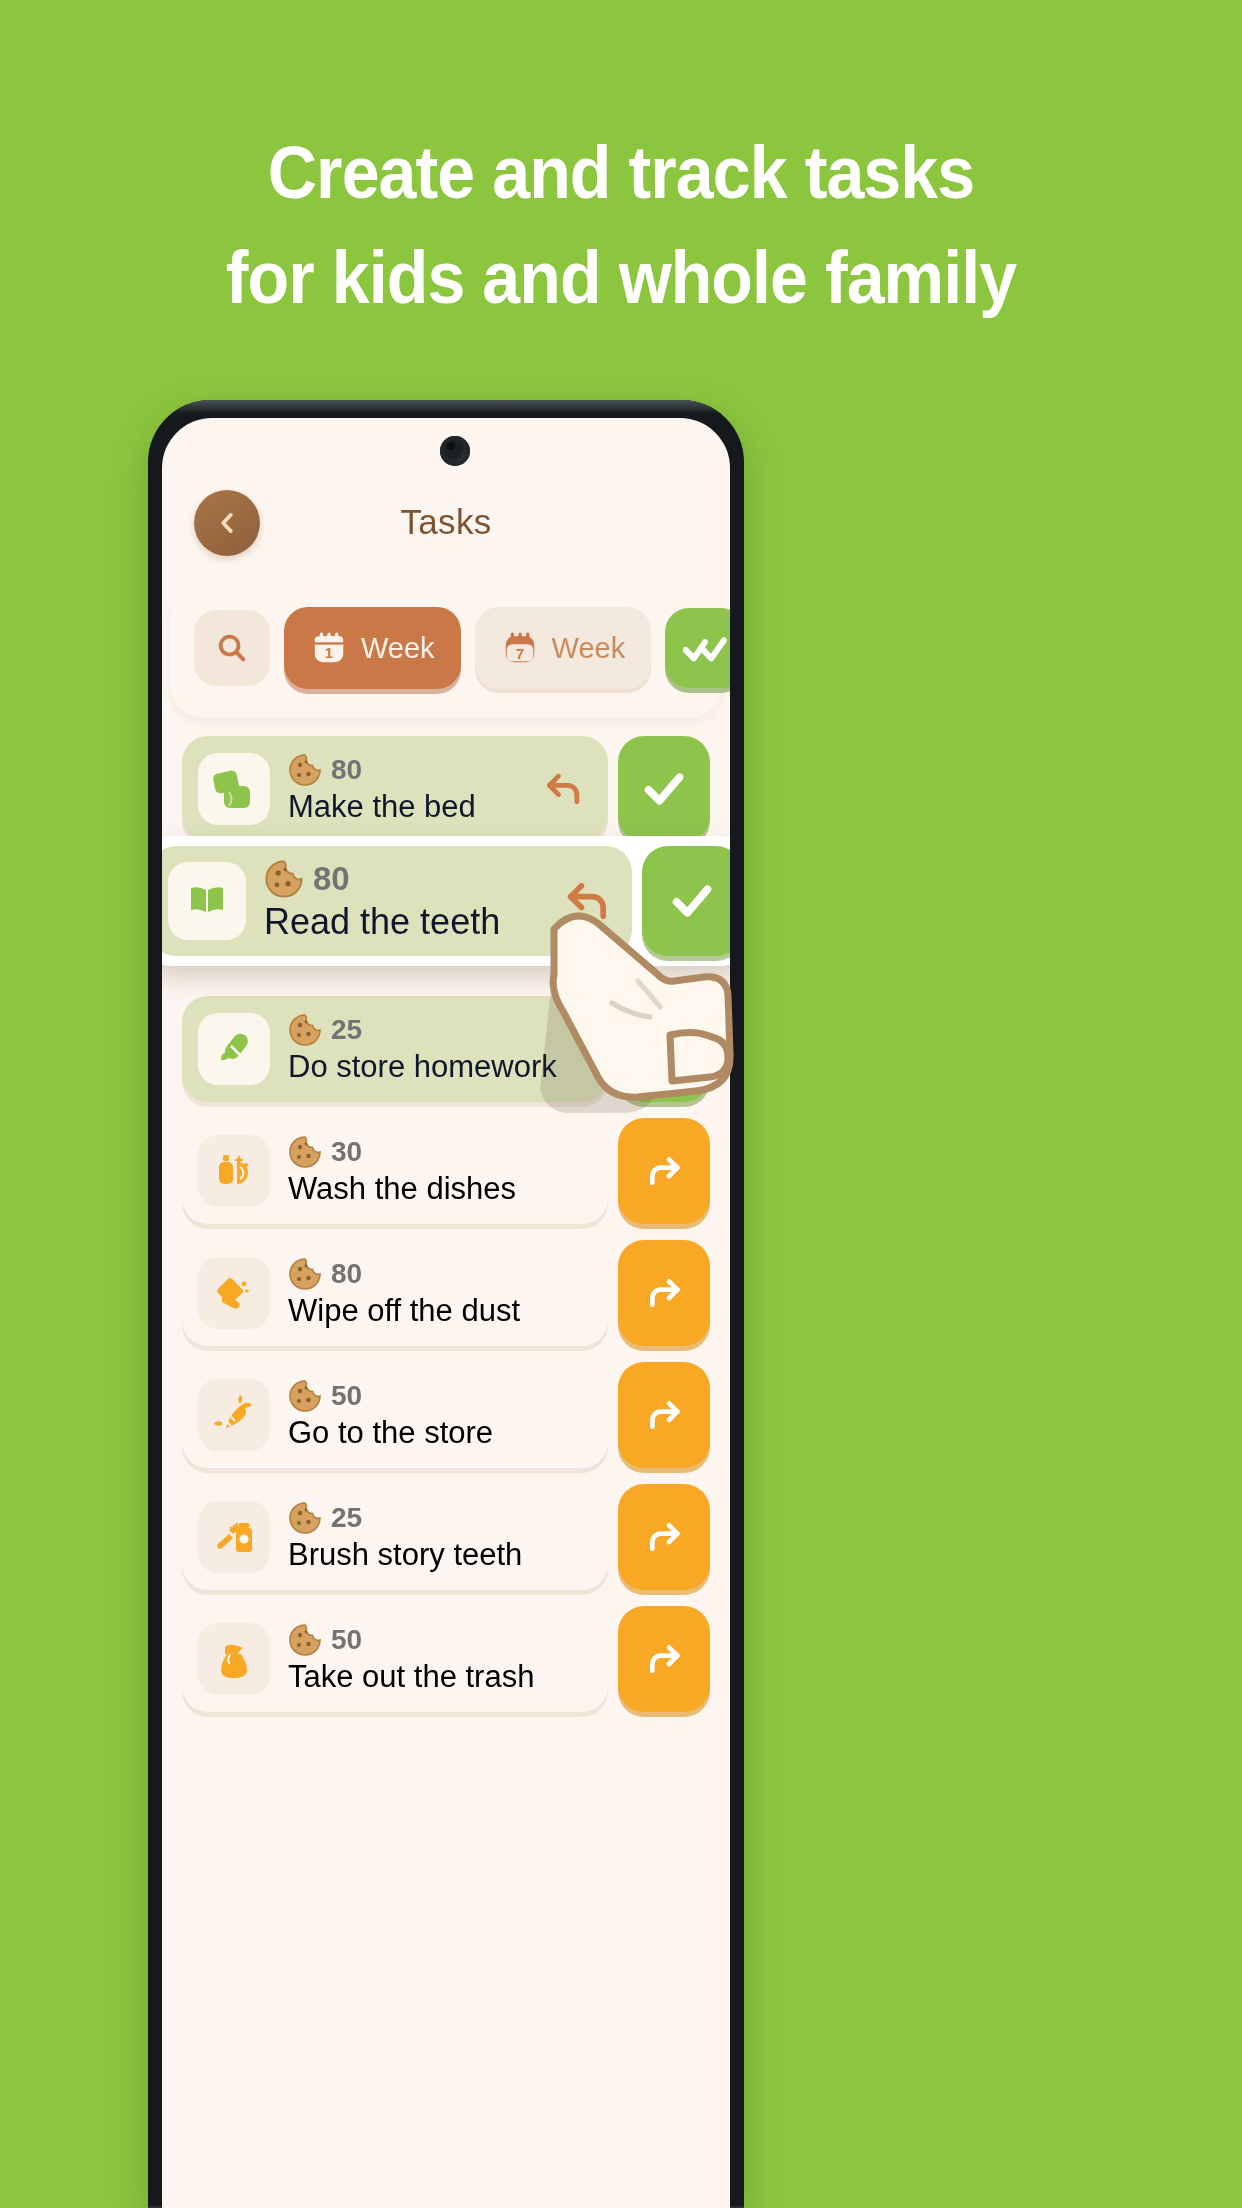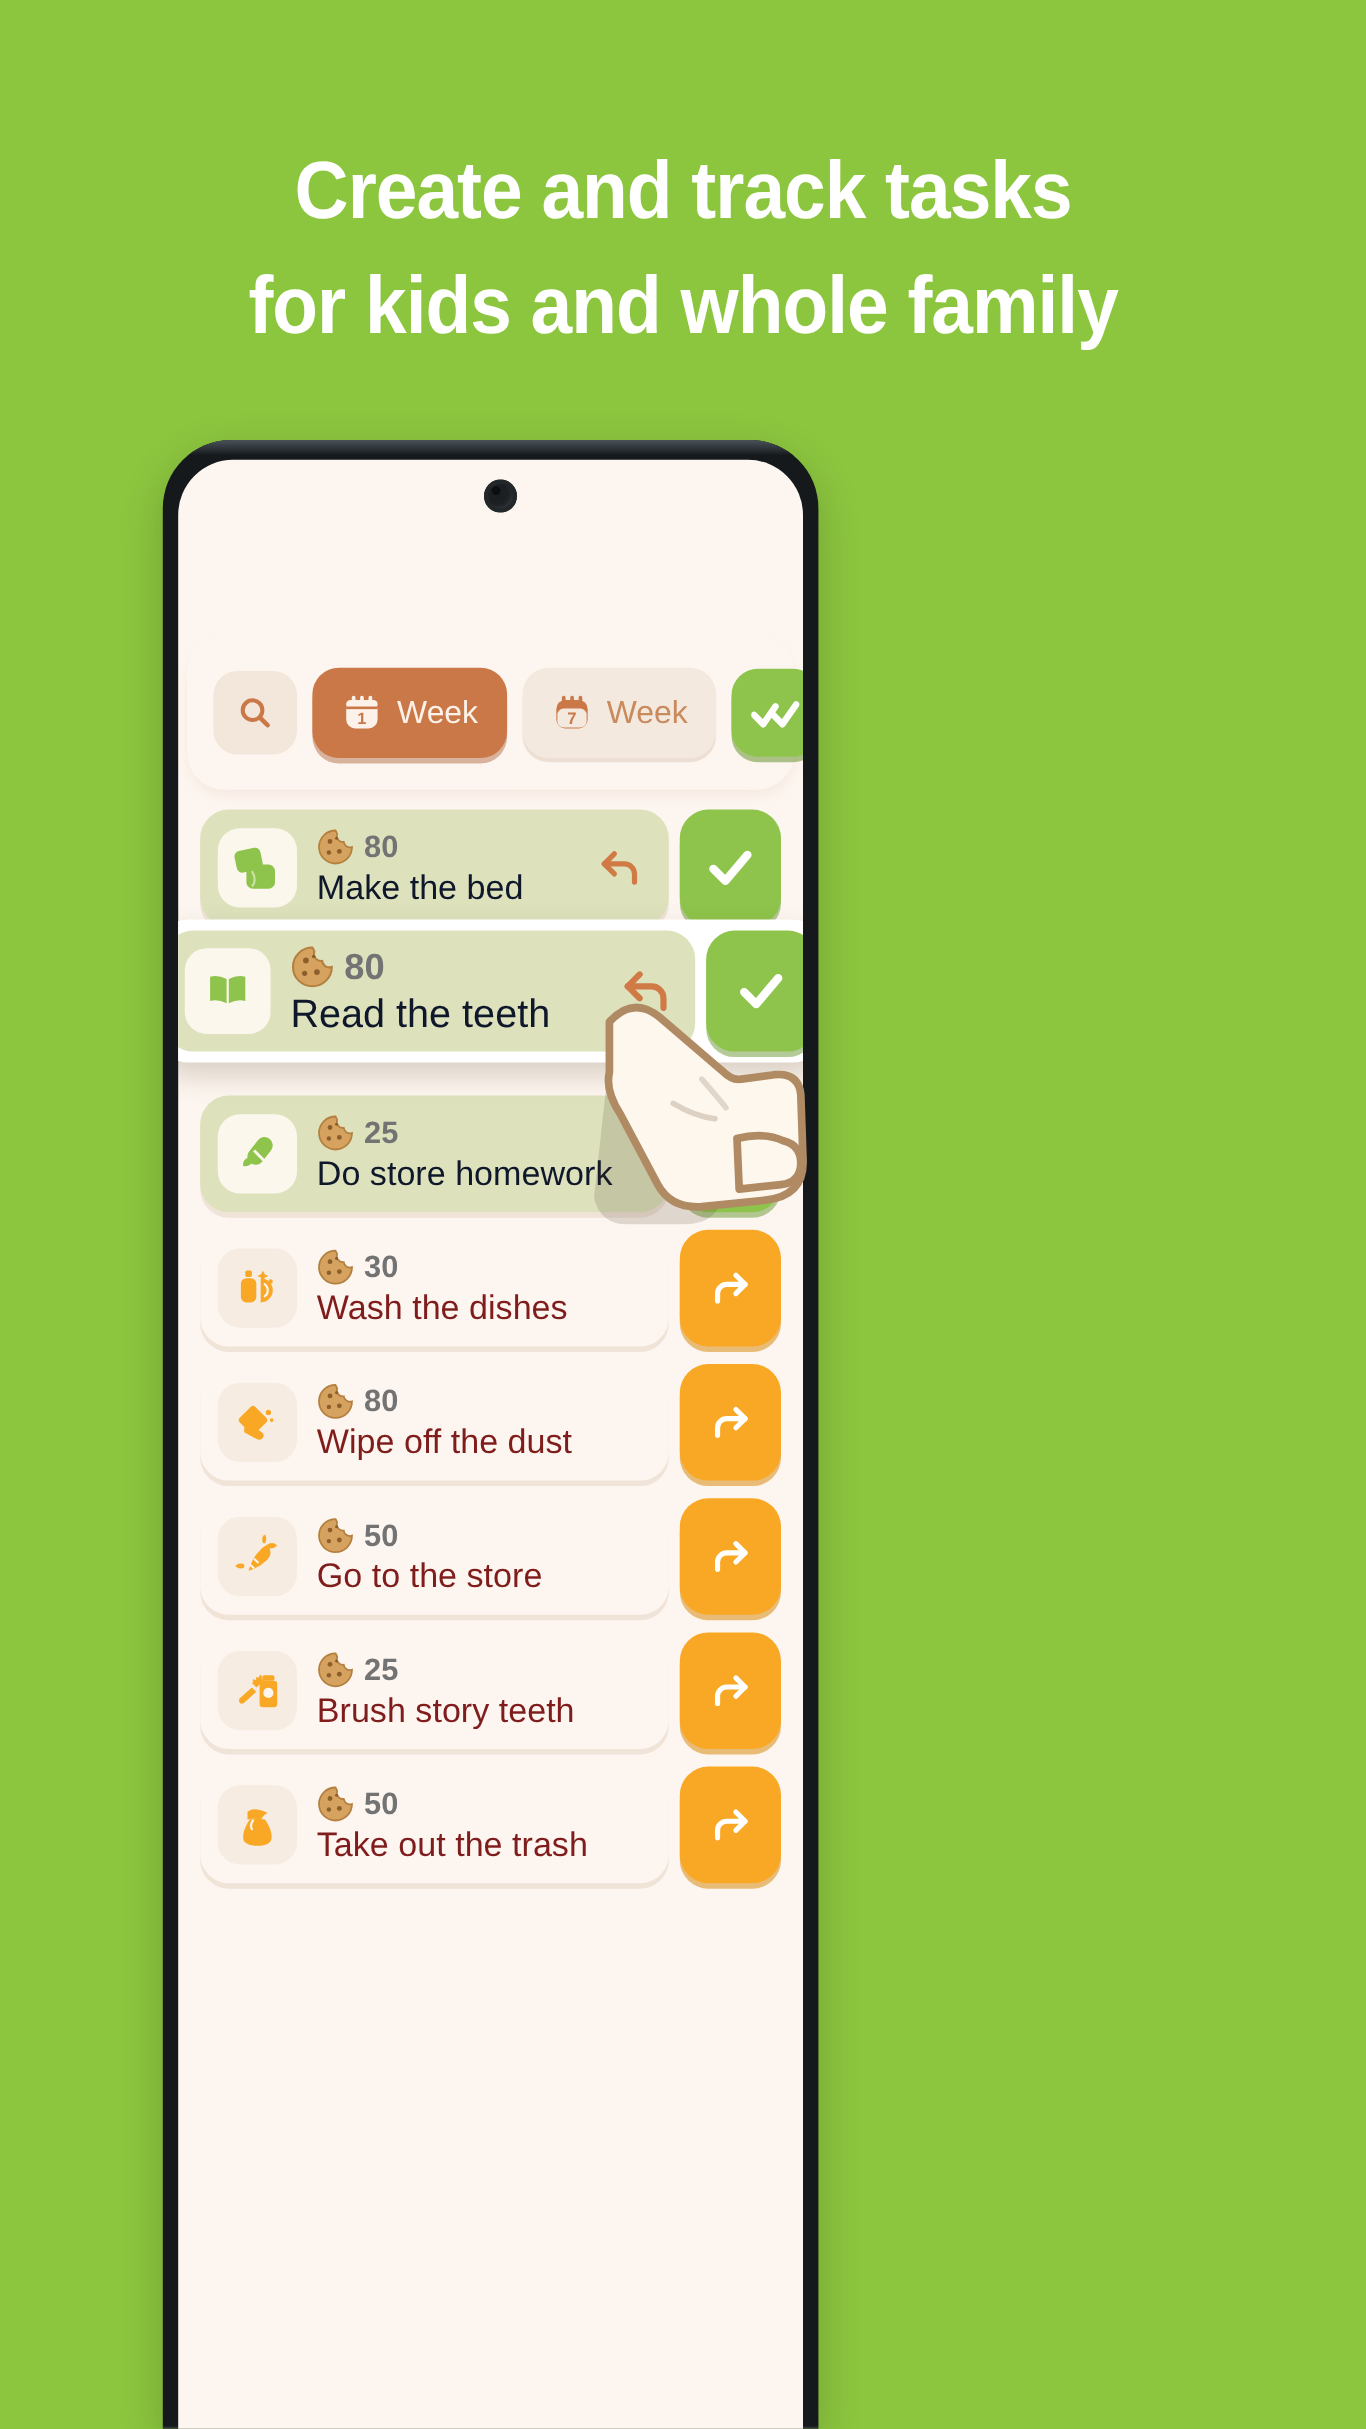--- a/index.html
+++ b/index.html
@@ -166,21 +166,21 @@
     display:flex; flex-direction:column; justify-content:center;
     gap:2px;
   }
   .task-reward{
     display:flex; align-items:center; gap:9px;
     font-size:28px; font-weight:bold;
     color:#737373;
   }
   .cookie-icon{ width:34px; height:34px; flex:none; }
   .task-title{
-    font-size:31px; color:#7f1d1d; white-space:nowrap;
+    font-size:31px; color:#000000; white-space:nowrap;
   }
   .task-card.done .task-title{ color:#0f172a; }
   .undo-icon{
     position:absolute; right:22px; top:50%;
     transform:translateY(-50%);
     width:44px; height:44px;
   }
   .task-action{
     width:92px; height:106px; border-radius:26px;
     display:flex; align-items:center; justify-content:center;
@@ -230,20 +230,28 @@
   <span class="line">for kids and whole family</span>
 </div>
 
 <div id="phone-frame">
   <div id="phone-bezel-gloss"></div>
 
   <div id="phone-screen">
 
     <div id="camera-dot"></div>
 
+    <div id="app-header">
+      <div id="back-button">
+        <svg viewBox="0 0 24 24">
+          <path d="M15.5 4.5 L8.5 12 L15.5 19.5" fill="none" stroke="#f8ddc2" stroke-width="3.4" stroke-linecap="round" stroke-linejoin="round"></path>
+        </svg>
+      </div>
+      <div id="page-title">Tasks</div>
+    </div>
 
     <div id="filter-toolbar">
 
       <div id="search-button">
         <svg viewBox="0 0 24 24">
           <circle cx="10.3" cy="10.3" r="6.3" fill="none" stroke="#cb7848" stroke-width="2.6"></circle>
           <path d="M15.2 15.2 L20 20" stroke="#cb7848" stroke-width="2.9" stroke-linecap="round"></path>
         </svg>
       </div>
 

